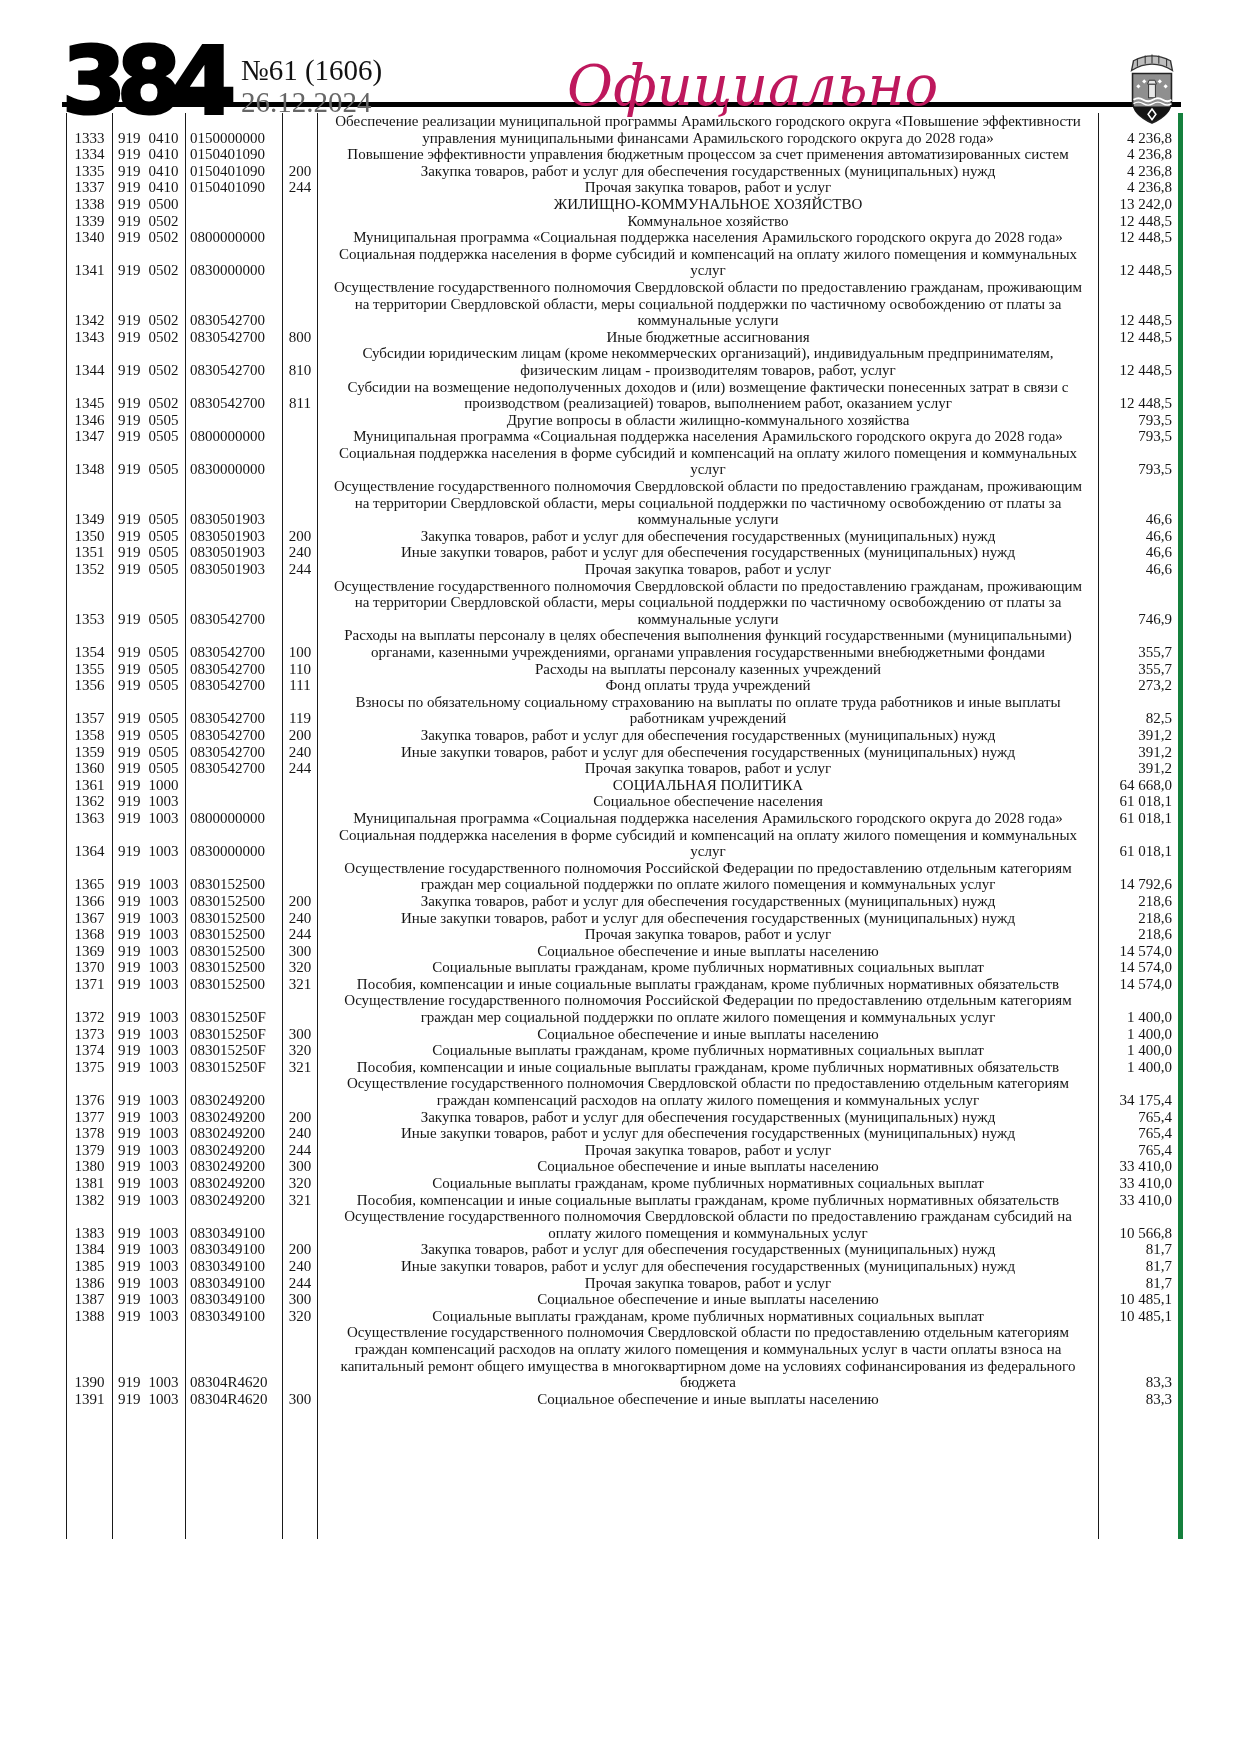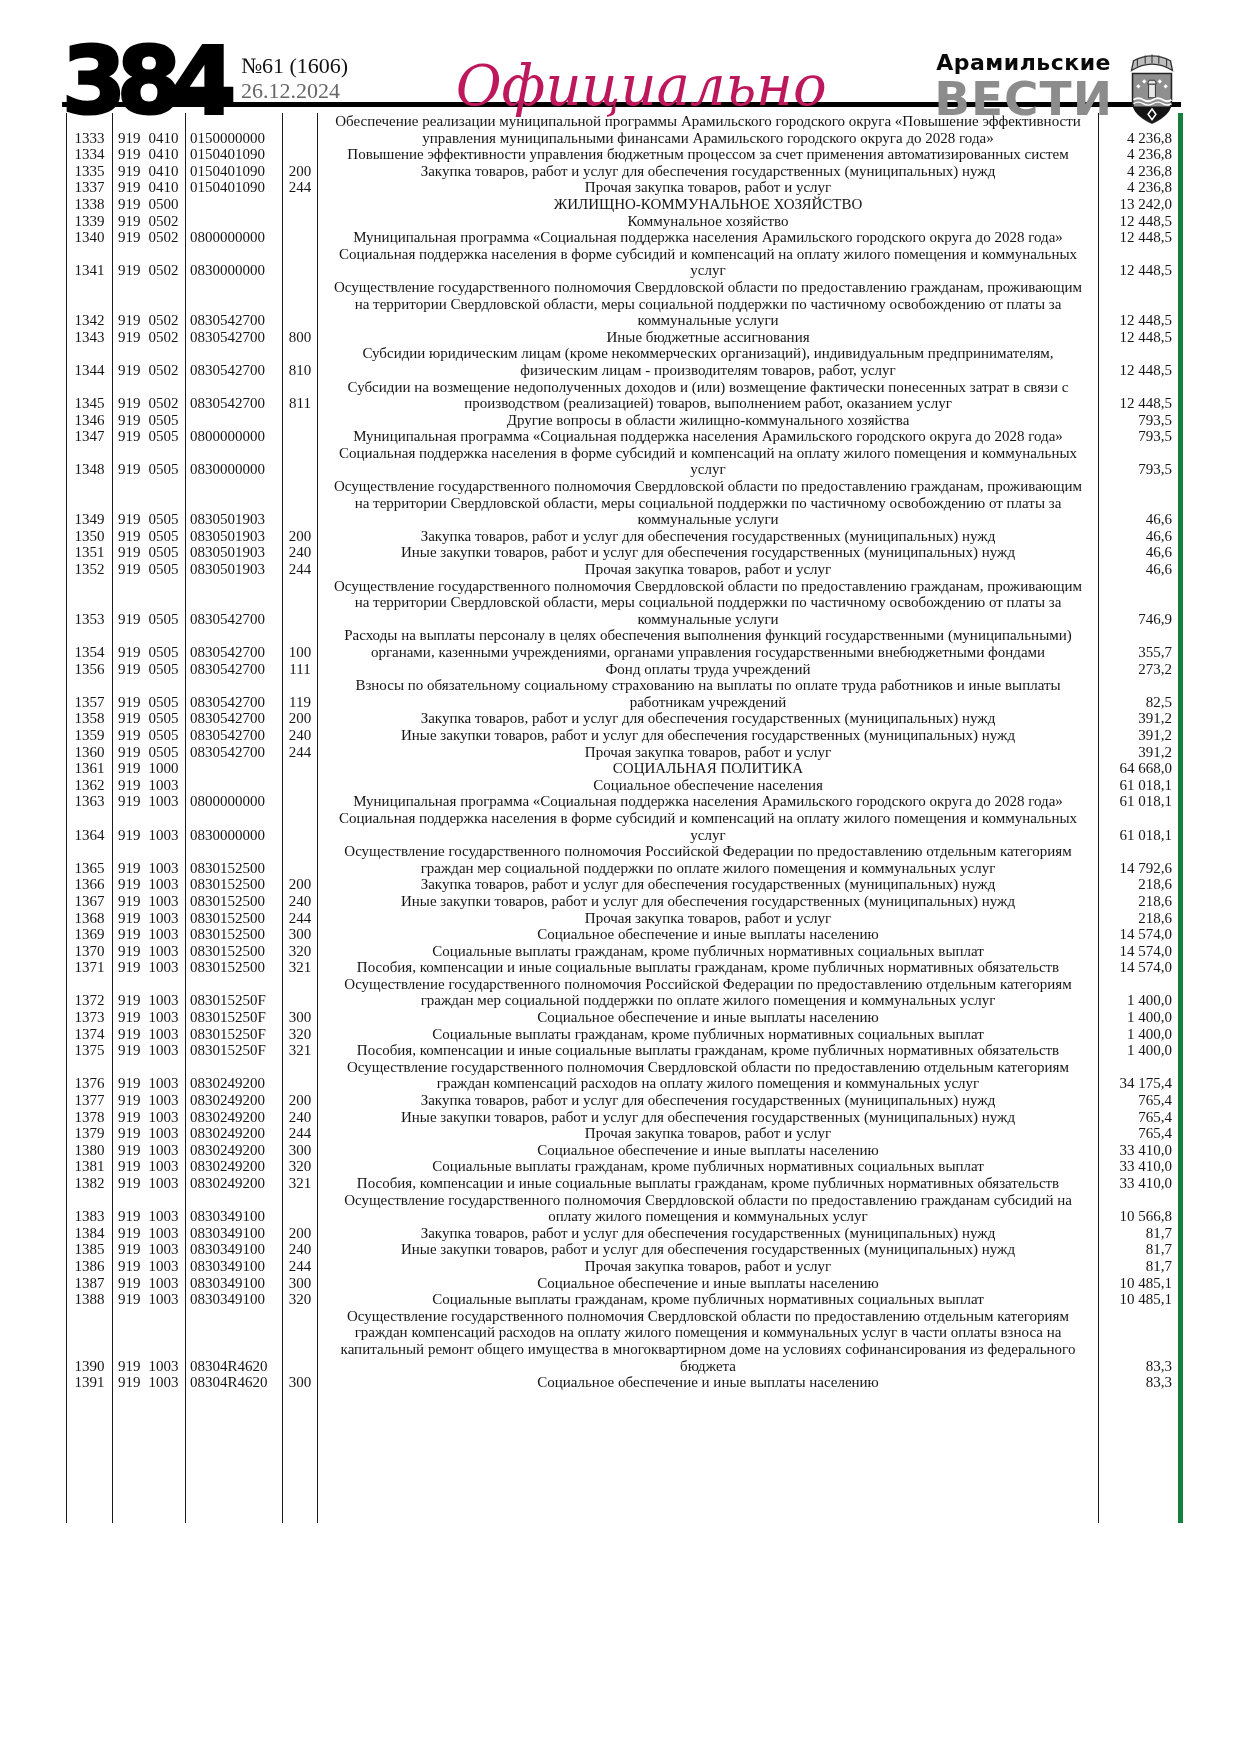--- a/index.html
+++ b/index.html
@@ -21,21 +21,21 @@
     padding:44px 60px 0 62px;height:100px;
   }
   .mh-left{display:flex;align-items:flex-start;}
   .page-num{
     font-family:"DejaVu Sans",sans-serif;
     font-weight:900;font-size:92px;line-height:0.82;
     letter-spacing:-9px;color:#000;
     -webkit-text-stroke:3px #000;
     padding-right:14px;
   }
-  .issue-block{margin-top:10px;font-size:22px;line-height:1.12;}
+  .issue-block{margin-top:10px;font-size:29px;line-height:1.12;}
   .issue-no{color:#111;}
   .issue-date{color:var(--c-date-gray);}
   .mh-center{flex:1;text-align:center;}
   .section-title{
     font-family:"DejaVu Serif",serif;font-style:italic;
     font-size:56px;line-height:1.0;margin-top:14px;color:#be185d;
   }
   .mh-right{display:flex;align-items:flex-start;gap:10px;margin-top:8px;}
   .brand-text{text-align:center;line-height:1;}
   .brand-top{
@@ -83,24 +83,20 @@
       <div class="page-num">384</div>
       <div class="issue-block">
         <div class="issue-no">№61 (1606)</div>
         <div class="issue-date">26.12.2024</div>
       </div>
     </div>
     <div class="mh-center">
       <div class="section-title">Официально</div>
     </div>
     <div class="mh-right">
-      <div class="brand-text">
-        <div class="brand-top">Арамильские</div>
-        <div class="brand-bottom">ВЕСТИ</div>
-      </div>
       <svg class="coat" viewBox="0 0 58 76" aria-hidden="true">
 
         <path d="M8 19 Q29 6 50 19 L48 9 Q29 -1 10 9 Z" fill="#bdbdbd" stroke="#333" stroke-width="1.4"></path>
         <path d="M14 7 L14 15 M22 3.5 L22 12 M29 2.5 L29 11.5 M36 3.5 L36 12 M44 7 L44 15" stroke="#333" stroke-width="1.1" fill="none"></path>
 
         <path d="M9 22 H49 V50 Q49 64 29 73 Q9 64 9 50 Z" fill="#8f8f8f" stroke="#222" stroke-width="1.6"></path>
 
         <path d="M15 33 l2.2 2.2 -2.2 2.2 -2.2 -2.2 Z" fill="#fff"></path>
         <path d="M21 28 l2.2 2.2 -2.2 2.2 -2.2 -2.2 Z" fill="#fff"></path>
         <path d="M37 28 l2.2 2.2 -2.2 2.2 -2.2 -2.2 Z" fill="#fff"></path>
@@ -290,20 +286,28 @@
       <td class="vr"></td>
       <td class="desc">Осуществление государственного полномочия Свердловской области по предоставлению гражданам, проживающим на территории Свердловской области, меры социальной поддержки по частичному освобождению от платы за коммунальные услуги</td>
       <td class="amt">746,9</td>
     </tr>
         <tr>
       <td class="num">1354</td>
       <td class="adm"><span>919</span><span class="sec">0505</span></td>
       <td class="csr">0830542700</td>
       <td class="vr">100</td>
       <td class="desc">Расходы на выплаты персоналу в целях обеспечения выполнения функций государственными (муниципальными) органами, казенными учреждениями, органами управления государственными внебюджетными фондами</td>
+      <td class="amt">355,7</td>
+    </tr>
+        <tr>
+      <td class="num">1355</td>
+      <td class="adm"><span>919</span><span class="sec">0505</span></td>
+      <td class="csr">0830542700</td>
+      <td class="vr">110</td>
+      <td class="desc">Расходы на выплаты персоналу казенных учреждений</td>
       <td class="amt">355,7</td>
     </tr>
         <tr>
       <td class="num">1356</td>
       <td class="adm"><span>919</span><span class="sec">0505</span></td>
       <td class="csr">0830542700</td>
       <td class="vr">111</td>
       <td class="desc">Фонд оплаты труда учреждений</td>
       <td class="amt">273,2</td>
     </tr>

